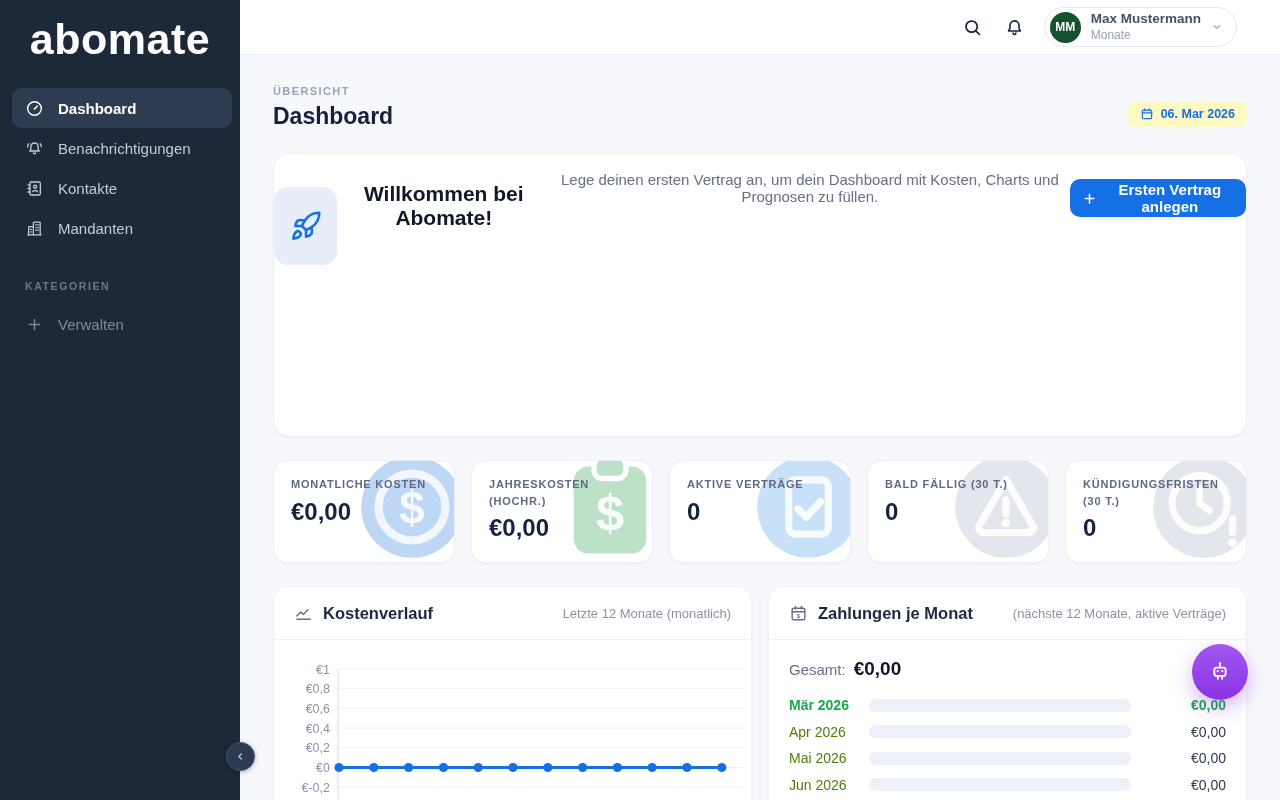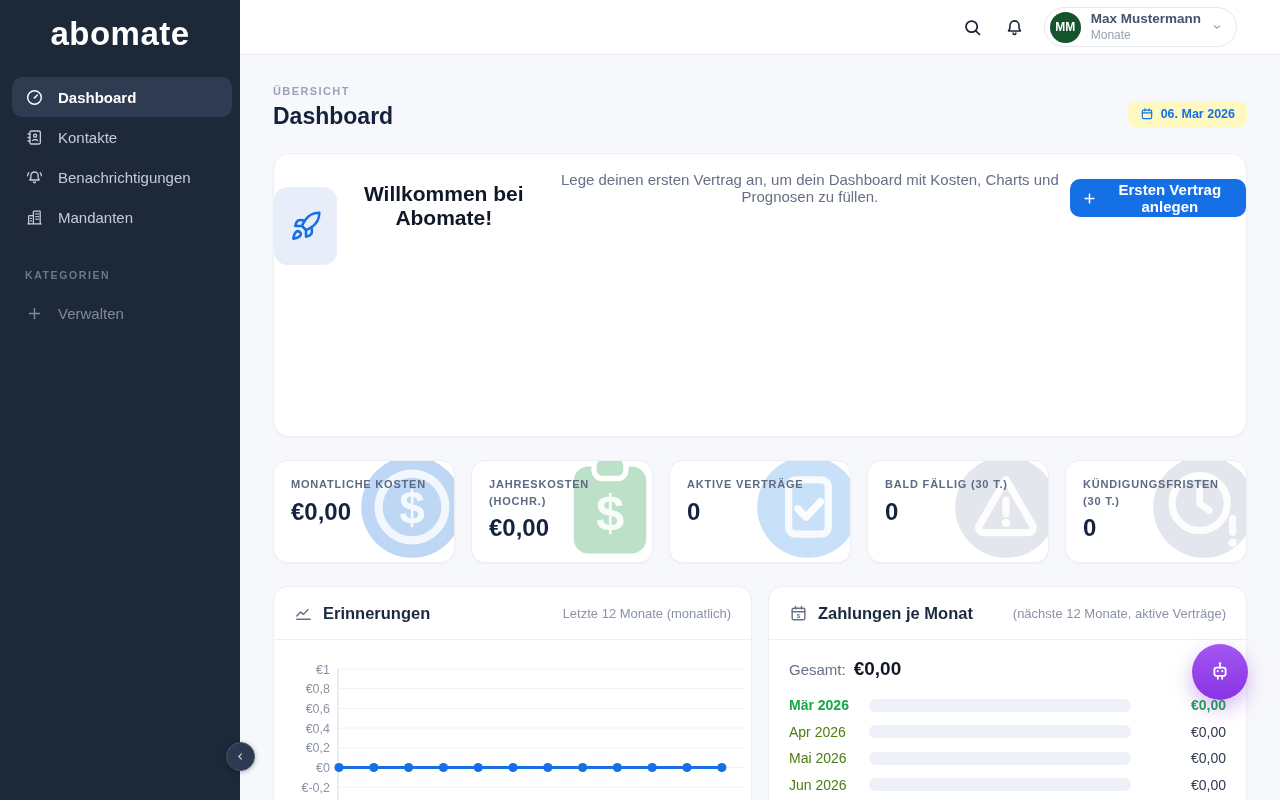--- a/index.html
+++ b/index.html
@@ -1,21 +1,21 @@
 <!DOCTYPE html>
 <html><head>
 <meta charset="utf-8">
 <style>
   * { box-sizing: border-box; margin: 0; padding: 0; }
   html, body { width: 1280px; height: 800px; overflow: hidden; }
   body { font-family: "Liberation Sans", sans-serif; background: #f7f8fb; position: relative; }
 
   
   .sidebar { position: fixed; left: 0; top: 0; width: 240px; height: 800px; background: #1d2939; z-index: 5; }
-  .logo { color: #fff; font-size: 33px; font-weight: bold; text-align: center; margin-top: 15px; letter-spacing: .5px; cursor: pointer; }
+  .logo { color: #fff; font-size: 43px; font-weight: bold; text-align: center; margin-top: 15px; letter-spacing: .5px; cursor: pointer; }
   .nav { margin-top: 24px; padding: 0 8px 0 12px; }
   .nav-item { display: flex; align-items: center; gap: 14px; height: 40px; padding: 0 13px; border-radius: 10px; color: #c4cbd7; font-size: 15px; cursor: pointer; }
   .nav-item.active { background: #2e3b50; color: #fff; font-weight: bold; }
   .nav-item .nic { display: flex; width: 19px; height: 19px; flex: none; }
   .nav-item svg { width: 19px; height: 19px; }
   .section-label { color: #6d788c; font-size: 10.5px; font-weight: bold; letter-spacing: 1.6px; margin: 32px 0 12px 25px; }
   .manage { color: #7e8999; }
 
   .collapse-btn { position: fixed; left: 226px; top: 742px; width: 29px; height: 29px; border-radius: 50%;
     background: #2c3950; border: 1px solid #46546e; color: #c3cad6; display: flex; align-items: center; justify-content: center;
@@ -88,38 +88,38 @@
             <circle cx="12" cy="12" r="8.6"></circle>
             <path d="M12 12.5l3.6-3.6"></path>
             <circle cx="12" cy="12" r="1.05" fill="currentColor" stroke="none"></circle>
           </svg>
         </span>
     <span>Dashboard</span>
   </div>
   <div class="nav-item ">
     <span class="nic">
           <svg viewBox="0 0 24 24" fill="none" stroke="currentColor" stroke-width="1.7" stroke-linecap="round" stroke-linejoin="round">
+            <path d="M12 5a4.6 4.6 0 0 0-4.6 4.6v3L6 15.1h12l-1.4-2.5v-3A4.6 4.6 0 0 0 12 5z"></path>
+            <path d="M10.6 17.6a1.45 1.45 0 0 0 2.8 0"></path>
+            <path d="M4.9 5.9A7.6 7.6 0 0 0 3.3 9.8"></path>
+            <path d="M19.1 5.9a7.6 7.6 0 0 1 1.6 3.9"></path>
+          </svg>
+        </span>
+    <span>Benachrichtigungen</span>
+  </div>
+  <div class="nav-item ">
+    <span class="nic">
+          <svg viewBox="0 0 24 24" fill="none" stroke="currentColor" stroke-width="1.7" stroke-linecap="round" stroke-linejoin="round">
             <rect x="6.2" y="3.8" width="13.2" height="16.4" rx="2"></rect>
             <path d="M3.8 7.6h2.4M3.8 12h2.4M3.8 16.4h2.4"></path>
             <circle cx="12.8" cy="9.7" r="1.9"></circle>
             <path d="M9.7 15.9c.6-1.9 5.6-1.9 6.2 0"></path>
           </svg>
         </span>
     <span>Kontakte</span>
-  </div>
-  <div class="nav-item ">
-    <span class="nic">
-          <svg viewBox="0 0 24 24" fill="none" stroke="currentColor" stroke-width="1.7" stroke-linecap="round" stroke-linejoin="round">
-            <path d="M12 5a4.6 4.6 0 0 0-4.6 4.6v3L6 15.1h12l-1.4-2.5v-3A4.6 4.6 0 0 0 12 5z"></path>
-            <path d="M10.6 17.6a1.45 1.45 0 0 0 2.8 0"></path>
-            <path d="M4.9 5.9A7.6 7.6 0 0 0 3.3 9.8"></path>
-            <path d="M19.1 5.9a7.6 7.6 0 0 1 1.6 3.9"></path>
-          </svg>
-        </span>
-    <span>Benachrichtigungen</span>
   </div>
   <div class="nav-item ">
     <span class="nic">
           <svg viewBox="0 0 24 24" fill="none" stroke="currentColor" stroke-width="1.6" stroke-linecap="round" stroke-linejoin="round">
             <path d="M10.6 20V4.8a.8.8 0 0 1 .8-.8h7a.8.8 0 0 1 .8.8V20"></path>
             <path d="M10.6 9.6H5.4a.8.8 0 0 0-.8.8V20"></path>
             <path d="M3.6 20h16.8"></path>
             <path d="M13.6 7.5h1M16.2 7.5h1M13.6 10.8h1M16.2 10.8h1M13.6 14.1h1M16.2 14.1h1M7 13.2h1M7 16.4h1"></path>
           </svg>
         </span>
@@ -271,21 +271,21 @@
 
     <section class="charts">
       <div class="card chart-card">
         <div class="cc-head">
           <span style="display:flex;">
               <svg width="19" height="19" viewBox="0 0 24 24" fill="none" stroke="currentColor" stroke-width="1.8" stroke-linecap="round" stroke-linejoin="round">
                 <path d="M3.5 15.2l4.8-5 3.8 2.9 5.6-6.2"></path>
                 <path d="M3.5 19.2h17"></path>
               </svg>
             </span>
-          <span class="cc-title">Erinnerungen</span>
+          <span class="cc-title">Kostenverlauf</span>
           <span class="cc-sub">Letzte 12 Monate (monatlich)</span>
         </div>
         <div class="cost-body">
           <svg id="costChart" width="471" height="180" viewBox="0 0 471 180">
               <line x1="62" y1="13" x2="468" y2="13" stroke="#eef1f6" stroke-width="1"></line>
               <text x="54" y="17.5" text-anchor="end" font-size="12.5" fill="#8a93a6" font-family="Liberation Sans, sans-serif">€1</text>
               <line x1="62" y1="32.7" x2="468" y2="32.7" stroke="#eef1f6" stroke-width="1"></line>
               <text x="54" y="37.2" text-anchor="end" font-size="12.5" fill="#8a93a6" font-family="Liberation Sans, sans-serif">€0,8</text>
               <line x1="62" y1="52.4" x2="468" y2="52.4" stroke="#eef1f6" stroke-width="1"></line>
               <text x="54" y="56.9" text-anchor="end" font-size="12.5" fill="#8a93a6" font-family="Liberation Sans, sans-serif">€0,6</text>

